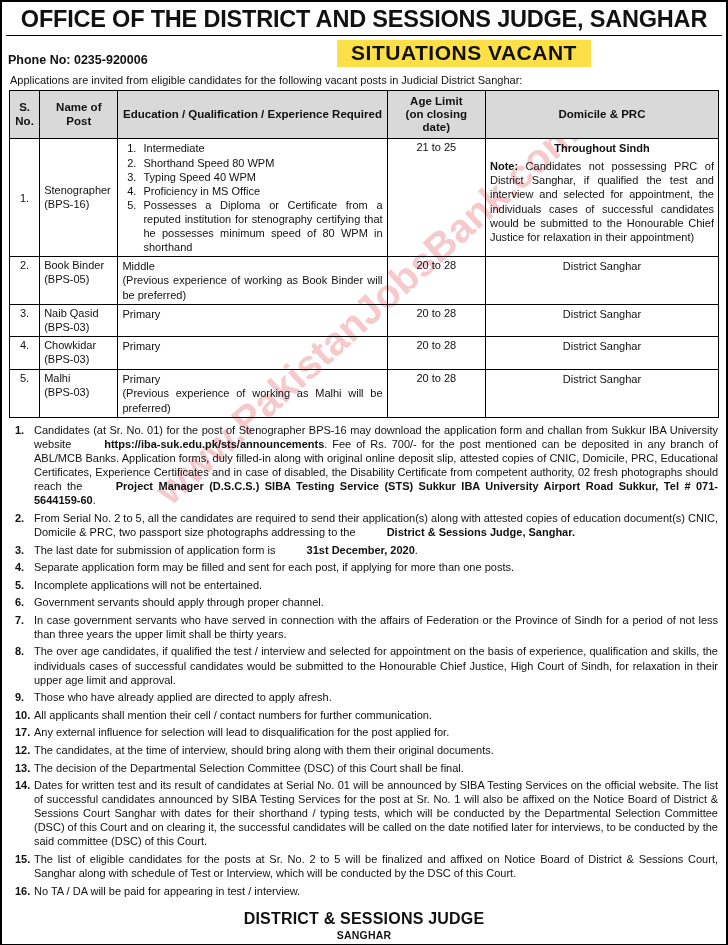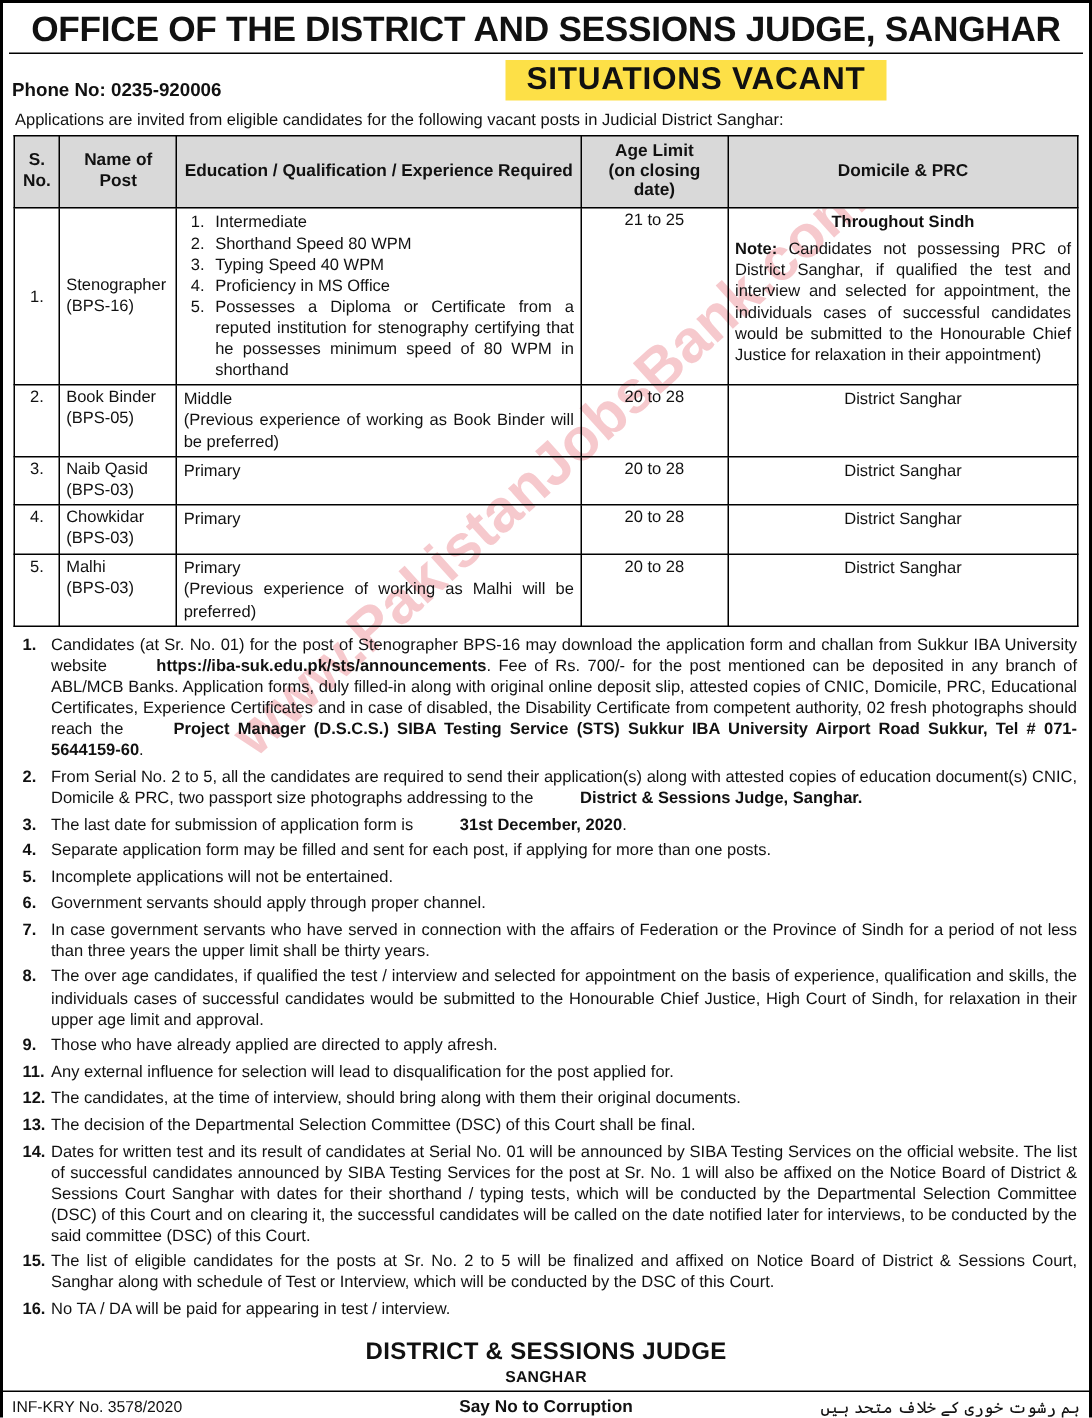--- a/index.html
+++ b/index.html
@@ -315,21 +315,25 @@
         </div>
         <div class="note">
           <div class="num">8.</div>
           <div class="txt">The over age candidates, if qualified the test / interview and selected for appointment on the basis of experience, qualification and skills, the individuals cases of successful candidates would be submitted to the Honourable Chief Justice, High Court of Sindh, for relaxation in their upper age limit and approval.</div>
         </div>
         <div class="note">
           <div class="num">9.</div>
           <div class="txt">Those who have already applied are directed to apply afresh.</div>
         </div>
         <div class="note">
-          <div class="num">11.</div>
+          <div class="num">10.</div>
+          <div class="txt">All applicants shall mention their cell / contact numbers for further communication.</div>
+        </div>
+        <div class="note">
+          <div class="num">17.</div>
           <div class="txt">Any external influence for selection will lead to disqualification for the post applied for.</div>
         </div>
         <div class="note">
           <div class="num">12.</div>
           <div class="txt">The candidates, at the time of interview, should bring along with them their original documents.</div>
         </div>
         <div class="note">
           <div class="num">13.</div>
           <div class="txt">The decision of the Departmental Selection Committee (DSC) of this Court shall be final.</div>
         </div>

